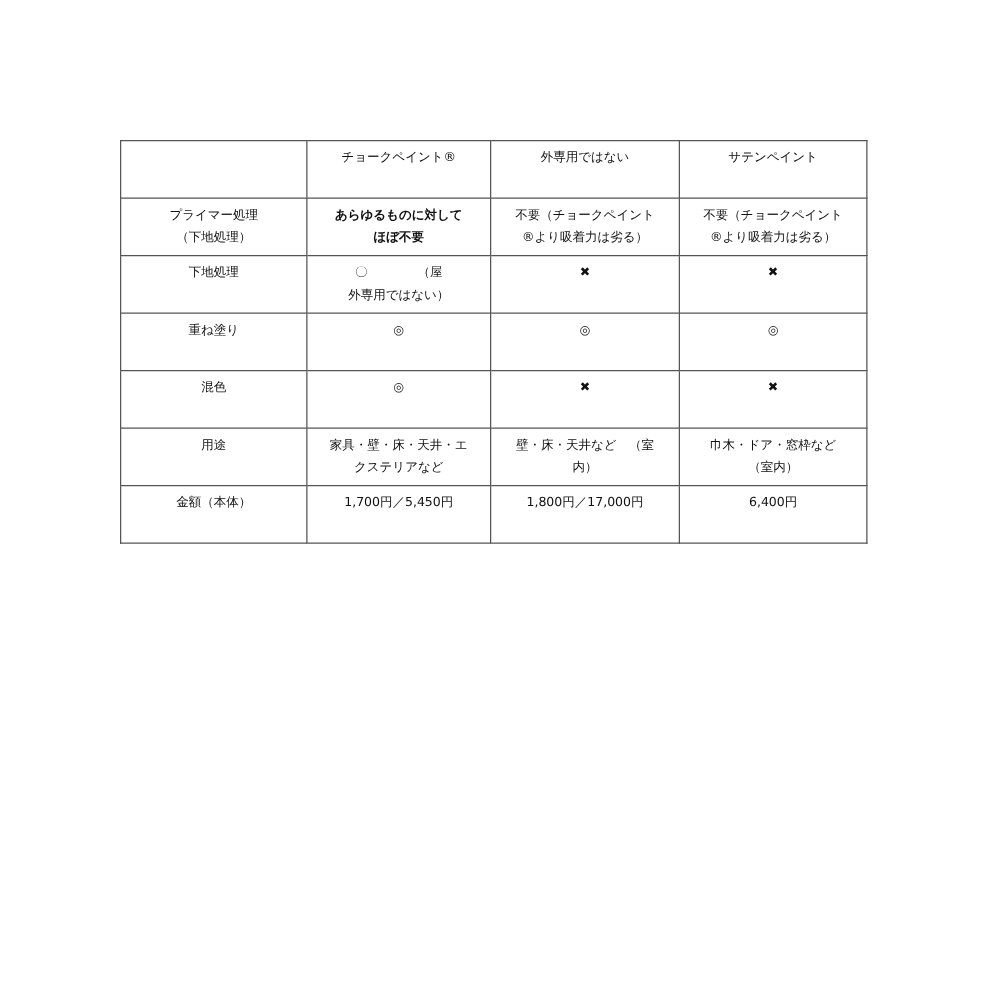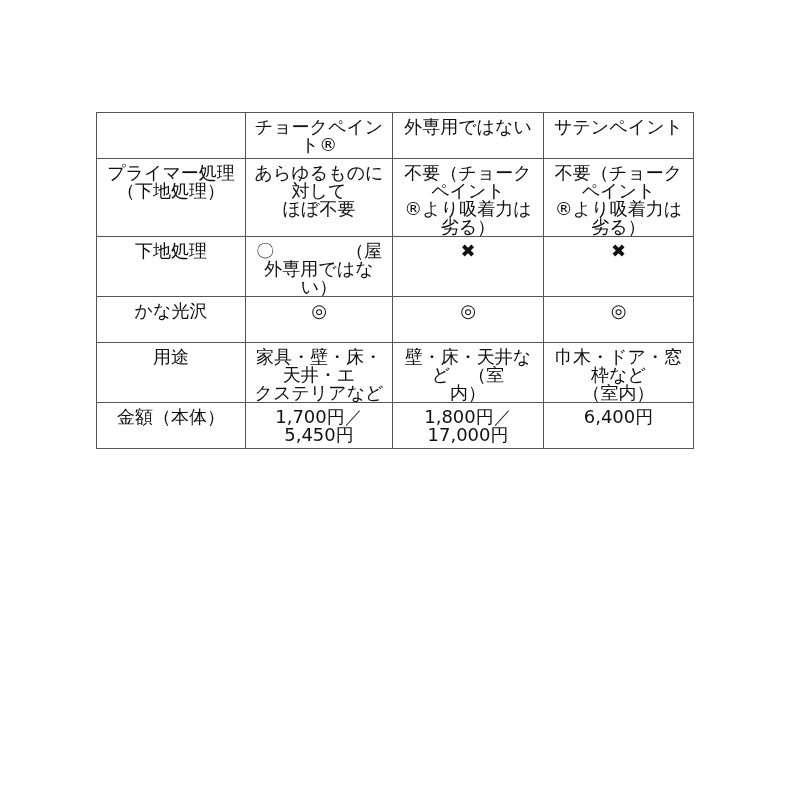--- a/index.html
+++ b/index.html
@@ -1,24 +1,24 @@
 <!DOCTYPE html>
 <html><head>
 <meta charset="utf-8">
 <style>
   html, body { margin:0; padding:0; background:#ffffff; }
   body { width:795px; height:795px; position:relative; overflow:hidden;
          font-family: "DejaVu Sans", "Liberation Sans", sans-serif; color:#111; }
   table.cmp { position:absolute; left:96px; top:112px; border-collapse:collapse;
               table-layout:fixed; width:597px; }
   table.cmp td { border:1.5px solid #555; height:46px; vertical-align:top;
-                 text-align:center; font-size:18px; line-height:18px;
+                 text-align:center; font-size:10px; line-height:18px;
                  padding:5px 4px 0 4px; box-sizing:border-box; }
   col.c0 { width:149px; } col.c1 { width:147px; } col.c2 { width:151px; } col.c3 { width:150px; }
-  .bold { font-weight:normal; }
+  .bold { font-weight:bold; }
   .sym { font-size:13px; }
   .cross { font-weight:bold; font-size:12px; }
 </style>
 </head>
 <body>
 
 <table class="cmp">
   <colgroup>
       <col class="c0">
       <col class="c1">
@@ -38,24 +38,30 @@
         <td>不要（チョークペイント<br>®より吸着力は劣る）</td>
         <td>不要（チョークペイント<br>®より吸着力は劣る）</td>
       </tr>
       <tr>
         <td>下地処理</td>
         <td>〇　　　　（屋<br>外専用ではない）</td>
         <td class="cross">✖</td>
         <td class="cross">✖</td>
       </tr>
       <tr>
-        <td>かな光沢</td>
+        <td>重ね塗り</td>
         <td class="sym">◎</td>
         <td class="sym">◎</td>
         <td class="sym">◎</td>
+      </tr>
+      <tr>
+        <td>混色</td>
+        <td class="sym">◎</td>
+        <td class="cross">✖</td>
+        <td class="cross">✖</td>
       </tr>
       <tr>
         <td>用途</td>
         <td>家具・壁・床・天井・エ<br>クステリアなど</td>
         <td>壁・床・天井など　（室<br>内）</td>
         <td>巾木・ドア・窓枠など<br>（室内）</td>
       </tr>
       <tr>
         <td>金額（本体）</td>
         <td>1,700円／5,450円</td>

